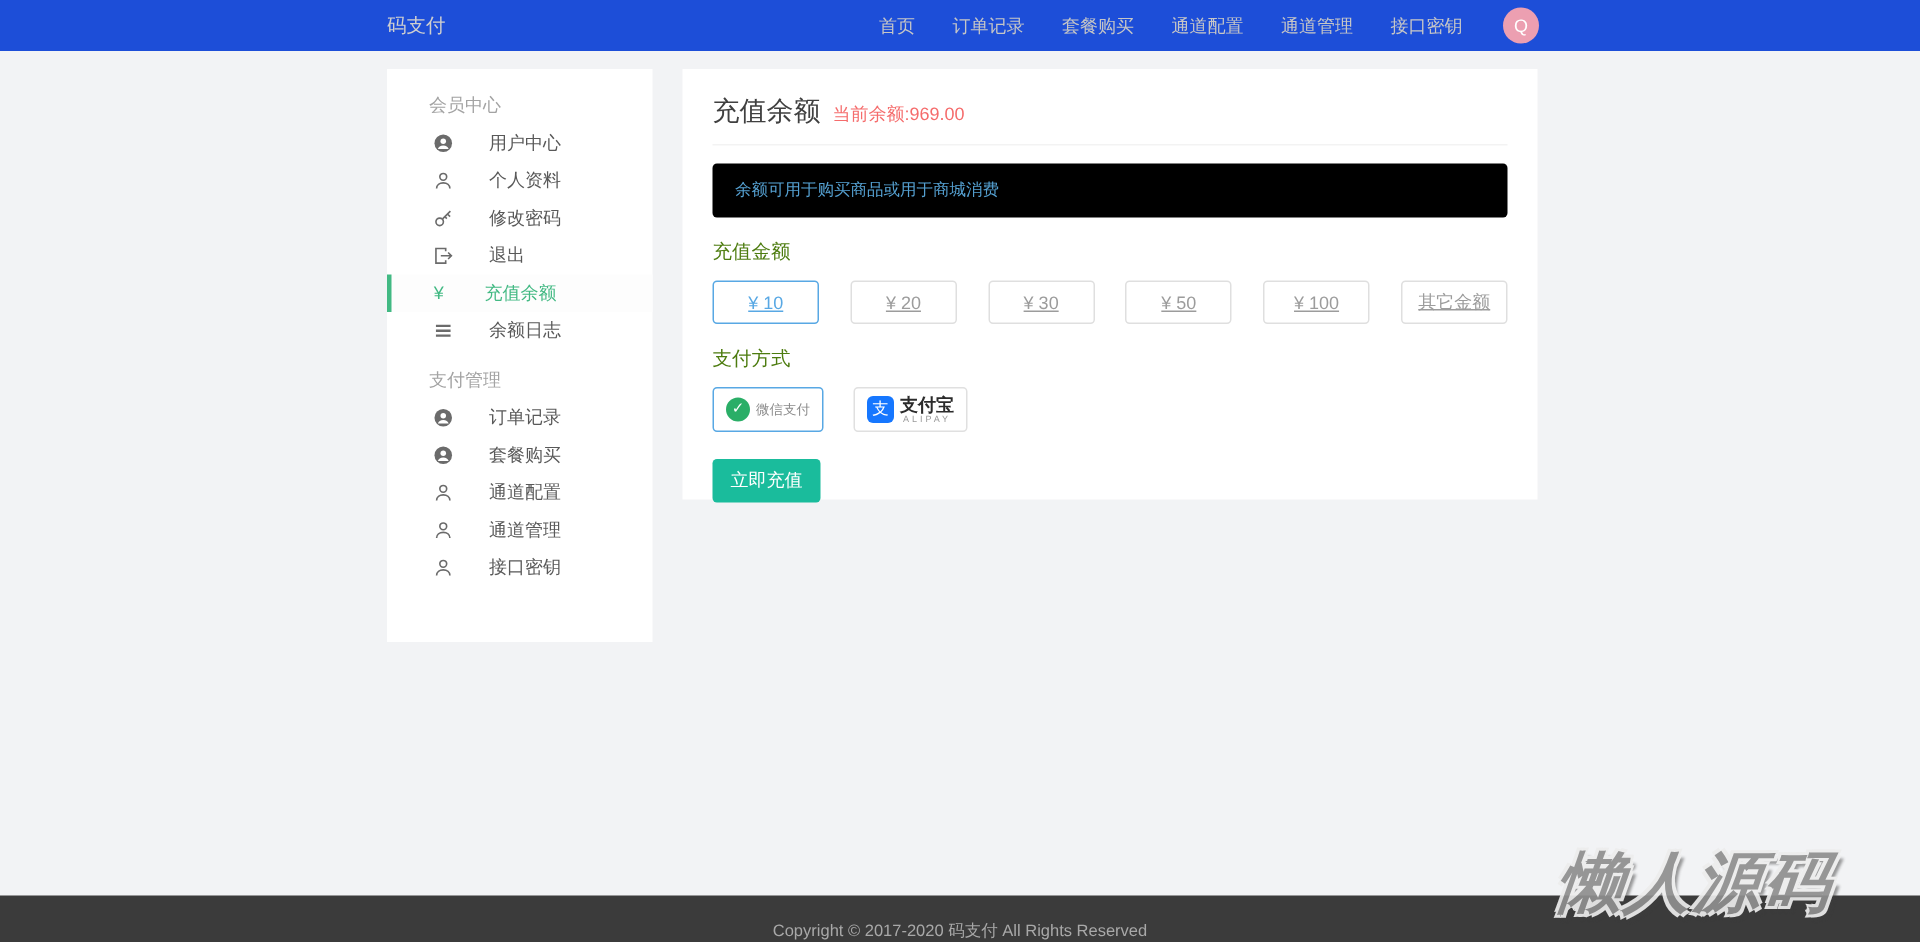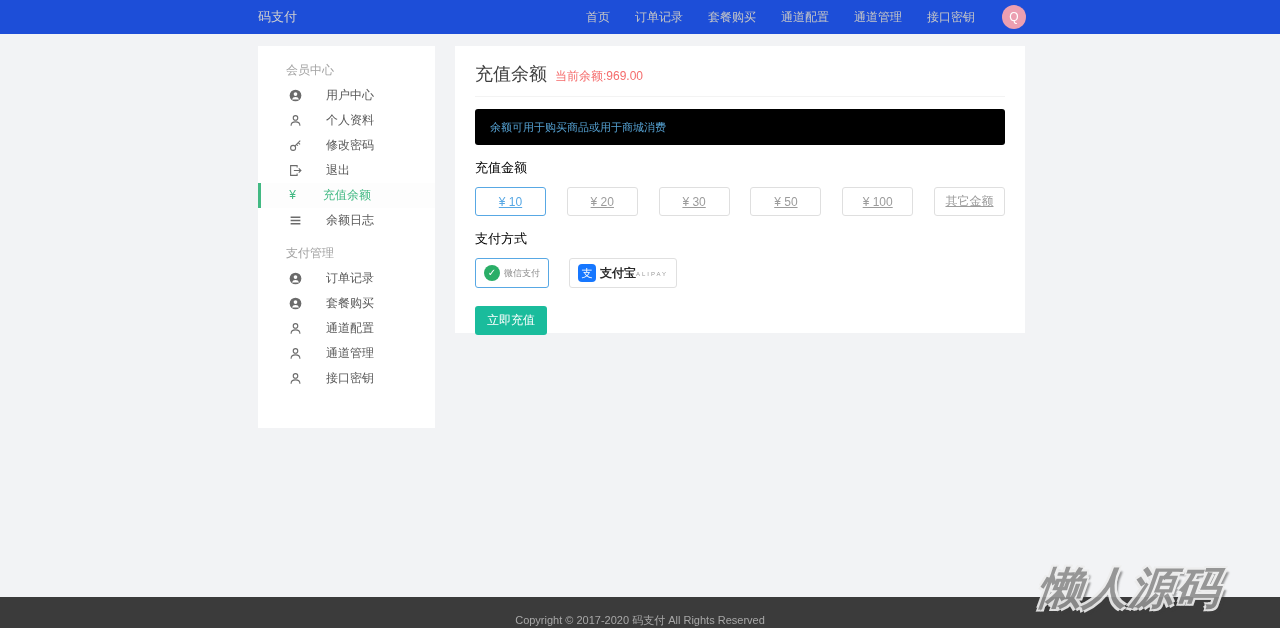--- a/index.html
+++ b/index.html
@@ -57,21 +57,21 @@
   }
   .card-title-row { padding-bottom:10px; border-bottom:1px solid #f3f3f3; display:flex; align-items:baseline; }
   .card-title { font-size:18px; color:#404040; font-weight:400; }
   .balance-note { font-size:12px; color:#f56c6c; margin-left:8px; }
 
   .notice {
     margin-top:12px; height:36px; line-height:36px; background:#000000;
     border-radius:3px; padding-left:15px; font-size:11px; color:#55a1d2;
   }
 
-  .sec-label { margin-top:14px; font-size:13px; color:#000000; }
+  .sec-label { margin-top:14px; font-size:13px; color:#4d7c0f; }
 
   .amount-row { margin-top:10px; display:flex; justify-content:space-between; }
   .amount-btn {
     width:71px; height:29px; background:#fff; border:1px solid #dfdfdf; border-radius:3px;
     font-size:12px; color:#9c9c9c; cursor:pointer;
     display:flex; align-items:center; justify-content:center;
     font-family:"Liberation Sans","DejaVu Sans",sans-serif;
     text-decoration:underline;
   }
   .amount-btn.selected { border-color:#58a8e4; color:#58a8e4; }
@@ -85,21 +85,21 @@
   .method-btn.selected { border-color:#58a8e4; }
   .wx-badge {
     width:16px; height:16px; border-radius:50%; background:#2aae67;
     color:#fff; font-size:10px; line-height:16px; text-align:center; font-weight:bold; flex:none;
   }
   .wx-label { font-size:9px; color:#8a8a8a; }
   .ali-badge {
     width:18px; height:18px; border-radius:4px; background:#1677ff;
     color:#fff; font-size:11px; line-height:18px; text-align:center; flex:none;
   }
-  .ali-text { display:flex; flex-direction:row; align-items:center; line-height:1; }
+  .ali-text { display:flex; flex-direction:column; align-items:center; line-height:1; }
   .ali-cn { font-size:12px; color:#2b2b2b; font-weight:bold; }
   .ali-en { font-size:6px; color:#9a9a9a; letter-spacing:2px; margin-top:1px; }
 
   .submit-btn {
     margin-top:18px; width:72px; height:29px; background:#1abc9c; border:none; border-radius:3px;
     color:#fff; font-size:12px; cursor:pointer;
     font-family:"Liberation Sans","DejaVu Sans",sans-serif;
   }
 
   

